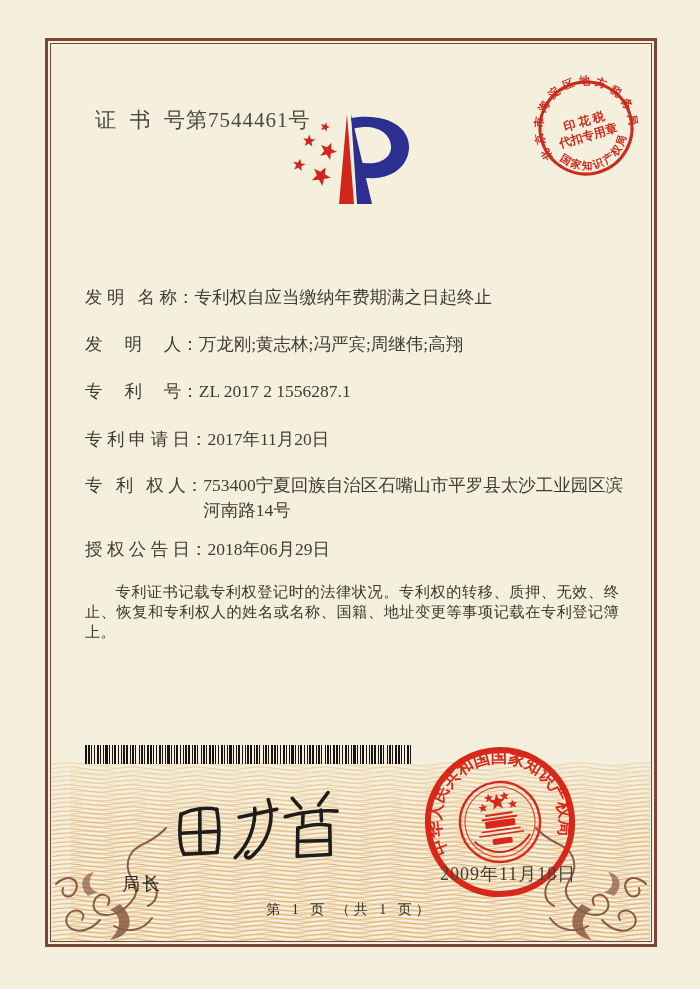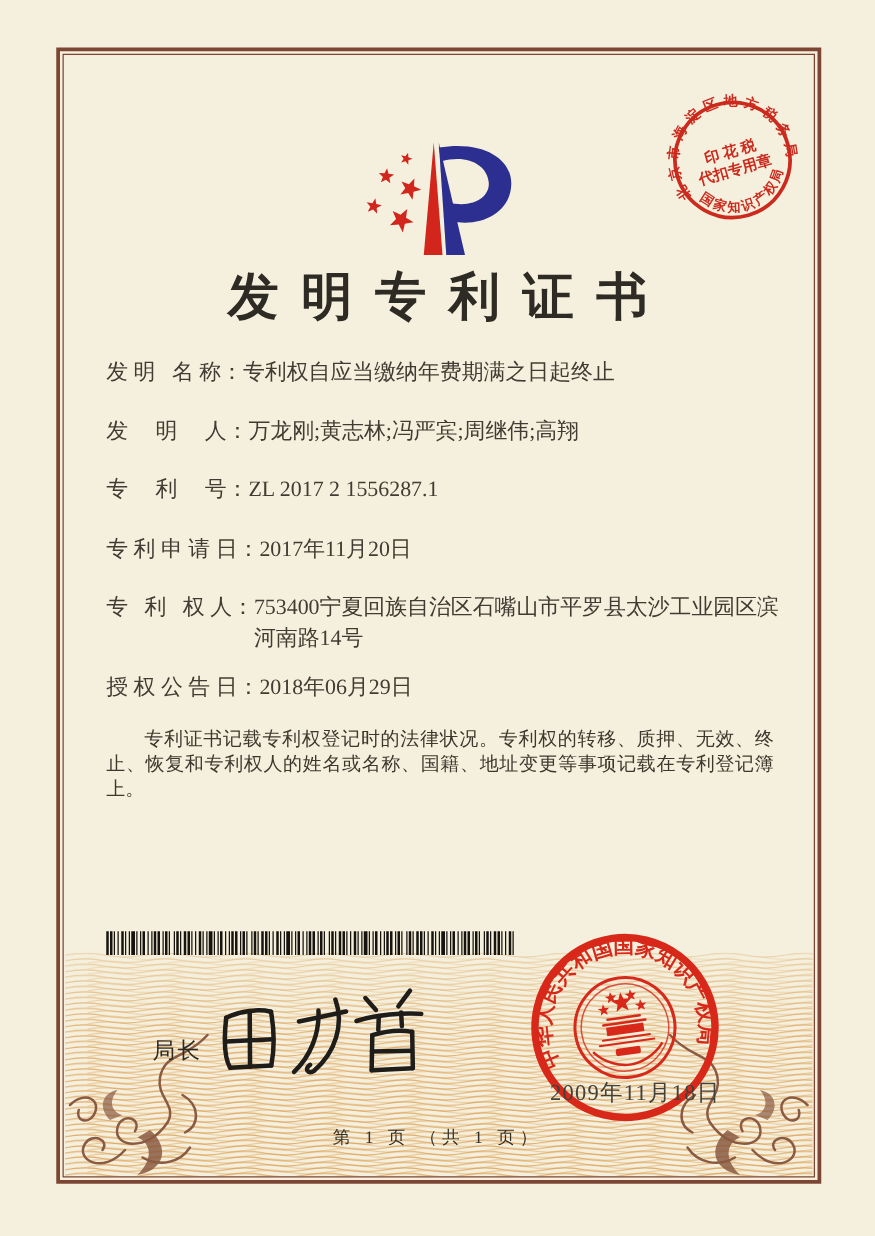--- a/index.html
+++ b/index.html
@@ -27,21 +27,21 @@
   .field-value{display:inline-block;vertical-align:top;white-space:pre-wrap;max-width:428px;line-height:25px;}
   
   .body-text{position:absolute;left:85px;top:582px;width:534px;font-size:15.2px;
              line-height:19.8px;color:#3c382e;text-align:justify;}
   .body-text p{margin:0;text-indent:2em;}
   
   .barcode{position:absolute;left:85px;top:745px;width:330px;height:19px;font-size:0;line-height:0;}
   .barcode i{display:inline-block;height:100%;background:#17140f;}
   .barcode i.sp{background:transparent;}
   
-  .sign-title{position:absolute;left:122px;top:828px;font-size:18px;color:#2d2a24;
+  .sign-title{position:absolute;left:122px;top:872px;font-size:18px;color:#2d2a24;
               letter-spacing:2px;z-index:5;text-align:center;}
   .signature{position:absolute;left:168px;top:788px;z-index:5;}
   
   .seal{position:absolute;left:413px;top:735px;z-index:4;}
   .issue-date{position:absolute;left:440px;top:862px;font-size:18px;color:#42403a;
               letter-spacing:1px;z-index:6;}
   .footer{position:absolute;left:0;top:901px;width:700px;text-align:center;font-size:14px;
           color:#33302a;letter-spacing:4px;z-index:5;}
   .flourish{position:absolute;z-index:3;}
   .fl-left{left:48px;top:826px;}
@@ -92,20 +92,21 @@
       <path d="M66,100 C80,108 96,104 104,92"></path>
     </g>
     <path d="M72,78 C88,92 84,110 62,114 C76,100 72,88 62,84 Z" fill="#8a5a42" opacity="0.85"></path>
     <path d="M40,70 C30,60 34,48 46,46 C38,56 42,64 50,66 Z" fill="#8a5a42" opacity="0.7"></path>
   </svg>
 
   <div class="frame">
     <div class="frame-inner"></div>
   </div>
 
+  <div class="cert-no">证  书  号第7544461号</div>
 
   <svg class="logo" width="126" height="98" viewBox="0 0 126 98">
     <polygon points="59,4 51,94 66,94" fill="#d2251c"></polygon>
     <polygon points="63,4 69,94 84,94" fill="#2c2f8f"></polygon>
     <path d="M63,8 C100,2 122,18 121,38 C120,61 96,72 73,67 L70,52 C92,57 104,47 103,36 C102,22 86,13 65,19 Z" fill="#2c2f8f"></path>
     <g fill="#d2251c">
       <polygon points="38.48,12.22 38.68,15.74 42.00,16.93 38.72,18.21 38.61,21.73 36.38,19.01 33.00,20.00 34.90,17.03 32.91,14.12 36.32,15.01"></polygon>
       <polygon points="21.65,24.53 22.82,28.96 27.35,29.62 23.50,32.10 24.28,36.61 20.73,33.72 16.67,35.85 18.33,31.58 15.05,28.38 19.62,28.64"></polygon>
       <polygon points="43.50,32.71 43.24,39.05 48.97,41.77 42.86,43.48 42.04,49.77 38.53,44.48 32.29,45.65 36.23,40.68 33.20,35.11 39.14,37.32"></polygon>
       <polygon points="12.29,48.63 13.01,53.15 17.46,54.26 13.38,56.34 13.70,60.91 10.46,57.68 6.21,59.39 8.29,55.31 5.34,51.80 9.87,52.52"></polygon>
@@ -124,21 +125,20 @@
         <textPath href="#arcT" xlink:href="#arcT" textLength="166" lengthAdjust="spacing">北京市海淀区地方税务局</textPath>
       </text>
       <text font-size="10.5" font-weight="bold" fill="#cc2a1e">
         <textPath href="#arcB" xlink:href="#arcB" textLength="84" lengthAdjust="spacing">国家知识产权局</textPath>
       </text>
       <text x="0" y="-3" text-anchor="middle" font-size="12" font-weight="bold">印 花 税</text>
       <text x="0" y="12" text-anchor="middle" font-size="12" font-weight="bold">代扣专用章</text>
     </g>
   </svg>
 
-  <div class="title">发明专利证书</div>
 
   <div class="fields">
     <div class="field-row" style="top:2px"><span class="field-label">发 明   名 称：</span><span class="field-value">专利权自应当缴纳年费期满之日起终止</span></div>
     <div class="field-row" style="top:49px"><span class="field-label">发     明     人：</span><span class="field-value">万龙刚;黄志林;冯严宾;周继伟;高翔</span></div>
     <div class="field-row" style="top:96px"><span class="field-label">专     利     号：</span><span class="field-value">ZL 2017 2 1556287.1</span></div>
     <div class="field-row" style="top:144px"><span class="field-label">专 利 申 请 日：</span><span class="field-value">2017年11月20日</span></div>
     <div class="field-row" style="top:190px"><span class="field-label">专   利   权 人：</span><span class="field-value">753400宁夏回族自治区石嘴山市平罗县太沙工业园区滨河南路14号</span></div>
     <div class="field-row" style="top:254px"><span class="field-label">授 权 公 告 日：</span><span class="field-value">2018年06月29日</span></div>
   </div>
 

